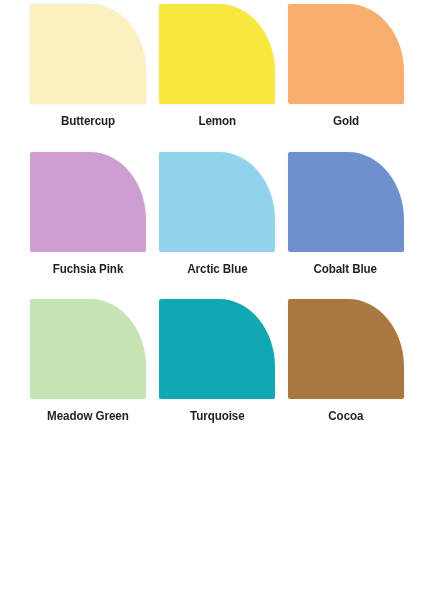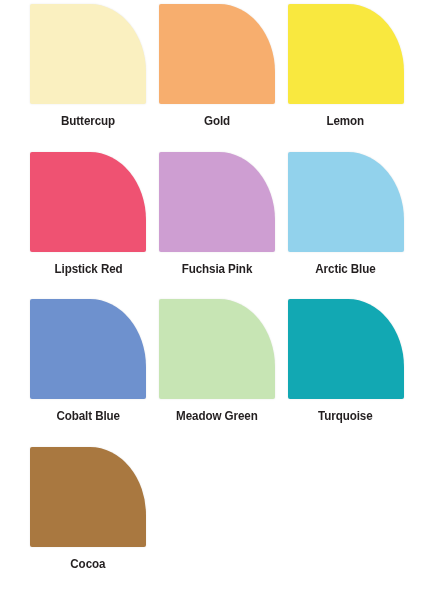--- a/index.html
+++ b/index.html
@@ -84,38 +84,32 @@
 
     <div class="swatch-cell">
       <div class="swatch-chip-wrap">
         <div class="swatch-chip" style="background-color: rgb(250, 240, 192);"></div>
       </div>
       <div class="swatch-label" style="color: rgb(35, 31, 32);">Buttercup</div>
     </div>
 
     <div class="swatch-cell">
       <div class="swatch-chip-wrap">
-        <div class="swatch-chip" style="background-color: rgb(247, 174, 110);"></div>
-      </div>
-      <div class="swatch-label" style="color: rgb(35, 31, 32);">Gold</div>
-    </div>
-
-    <div class="swatch-cell">
-      <div class="swatch-chip-wrap">
         <div class="swatch-chip" style="background-color: rgb(249, 232, 63);"></div>
       </div>
       <div class="swatch-label" style="color: rgb(35, 31, 32);">Lemon</div>
     </div>
 
     <div class="swatch-cell">
       <div class="swatch-chip-wrap">
-        <div class="swatch-chip" style="background-color: rgb(239, 82, 114);"></div>
+        <div class="swatch-chip" style="background-color: rgb(247, 174, 110);"></div>
       </div>
-      <div class="swatch-label" style="color: rgb(35, 31, 32);">Lipstick Red</div>
+      <div class="swatch-label" style="color: rgb(35, 31, 32);">Gold</div>
     </div>
+
 
 
     <div class="swatch-cell">
       <div class="swatch-chip-wrap">
         <div class="swatch-chip" style="background-color: rgb(206, 158, 210);"></div>
       </div>
       <div class="swatch-label" style="color: rgb(35, 31, 32);">Fuchsia Pink</div>
     </div>
 
     <div class="swatch-cell">

